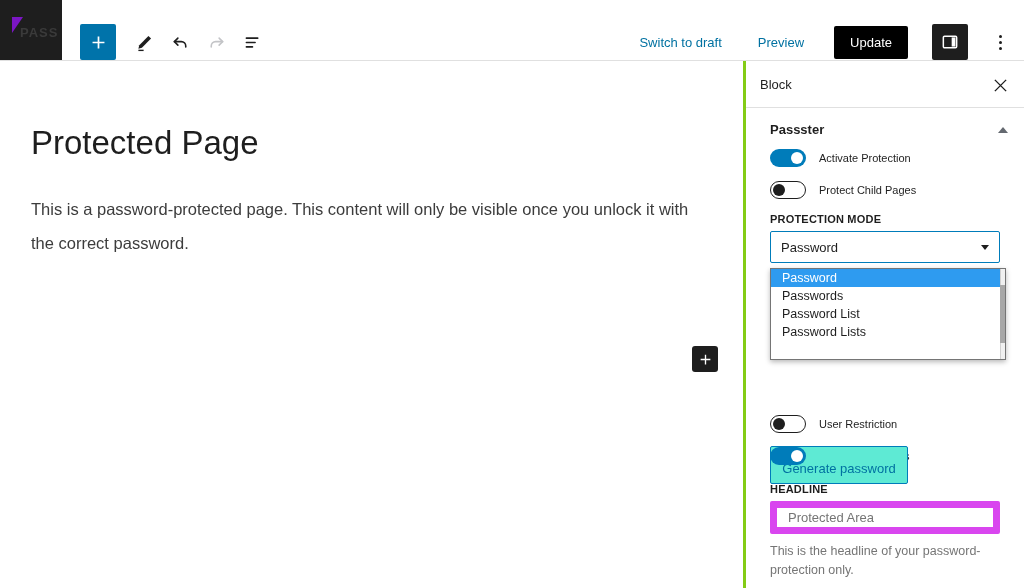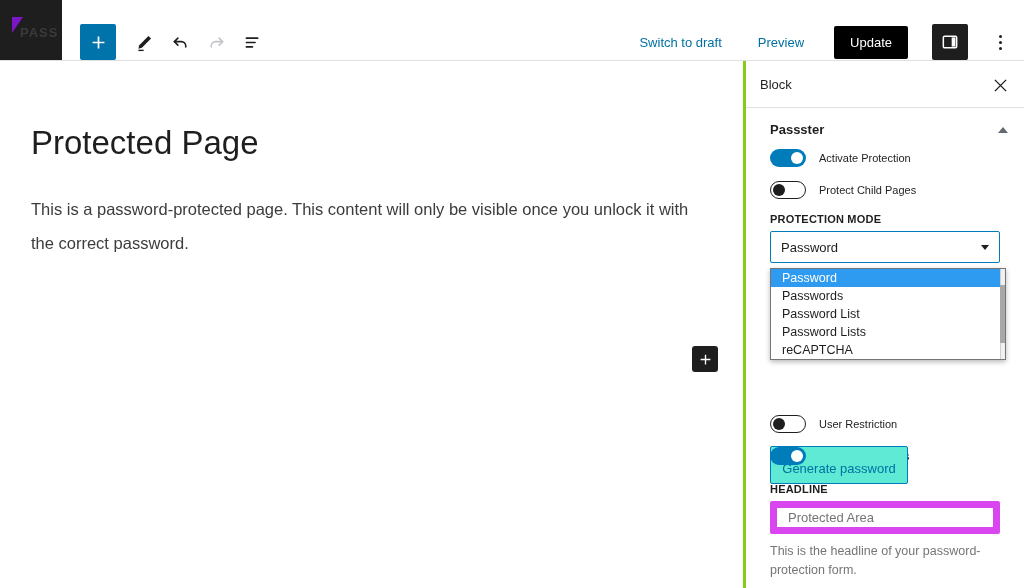--- a/index.html
+++ b/index.html
@@ -298,28 +298,27 @@
 
       <div class="toggle-row" style="margin-bottom:18px">
         <div class="toggle on">
             <span class="knob"></span>
           </div>
         <span class="toggle-label">Overwrite Defaults</span>
       </div>
 
       <div class="field-label">HEADLINE</div>
       <input class="text-input" type="text" value="" placeholder="Protected Area" style="">
-      <div class="help-text">This is the headline of your password-protection form.</div>
+      <div class="help-text">This is the headline of your password-protection only.</div>
     </div>
   </div>
 
   <div class="dropdown">
     <div class="dd-item sel">Password</div>
     <div class="dd-item">Passwords</div>
     <div class="dd-item">Password List</div>
     <div class="dd-item">Password Lists</div>
-    <div class="dd-item">reCAPTCHA</div>
     <div class="dd-scroll">
       <div class="dd-thumb"></div>
     </div>
   </div>
 
 </div>
 
 </body></html>

